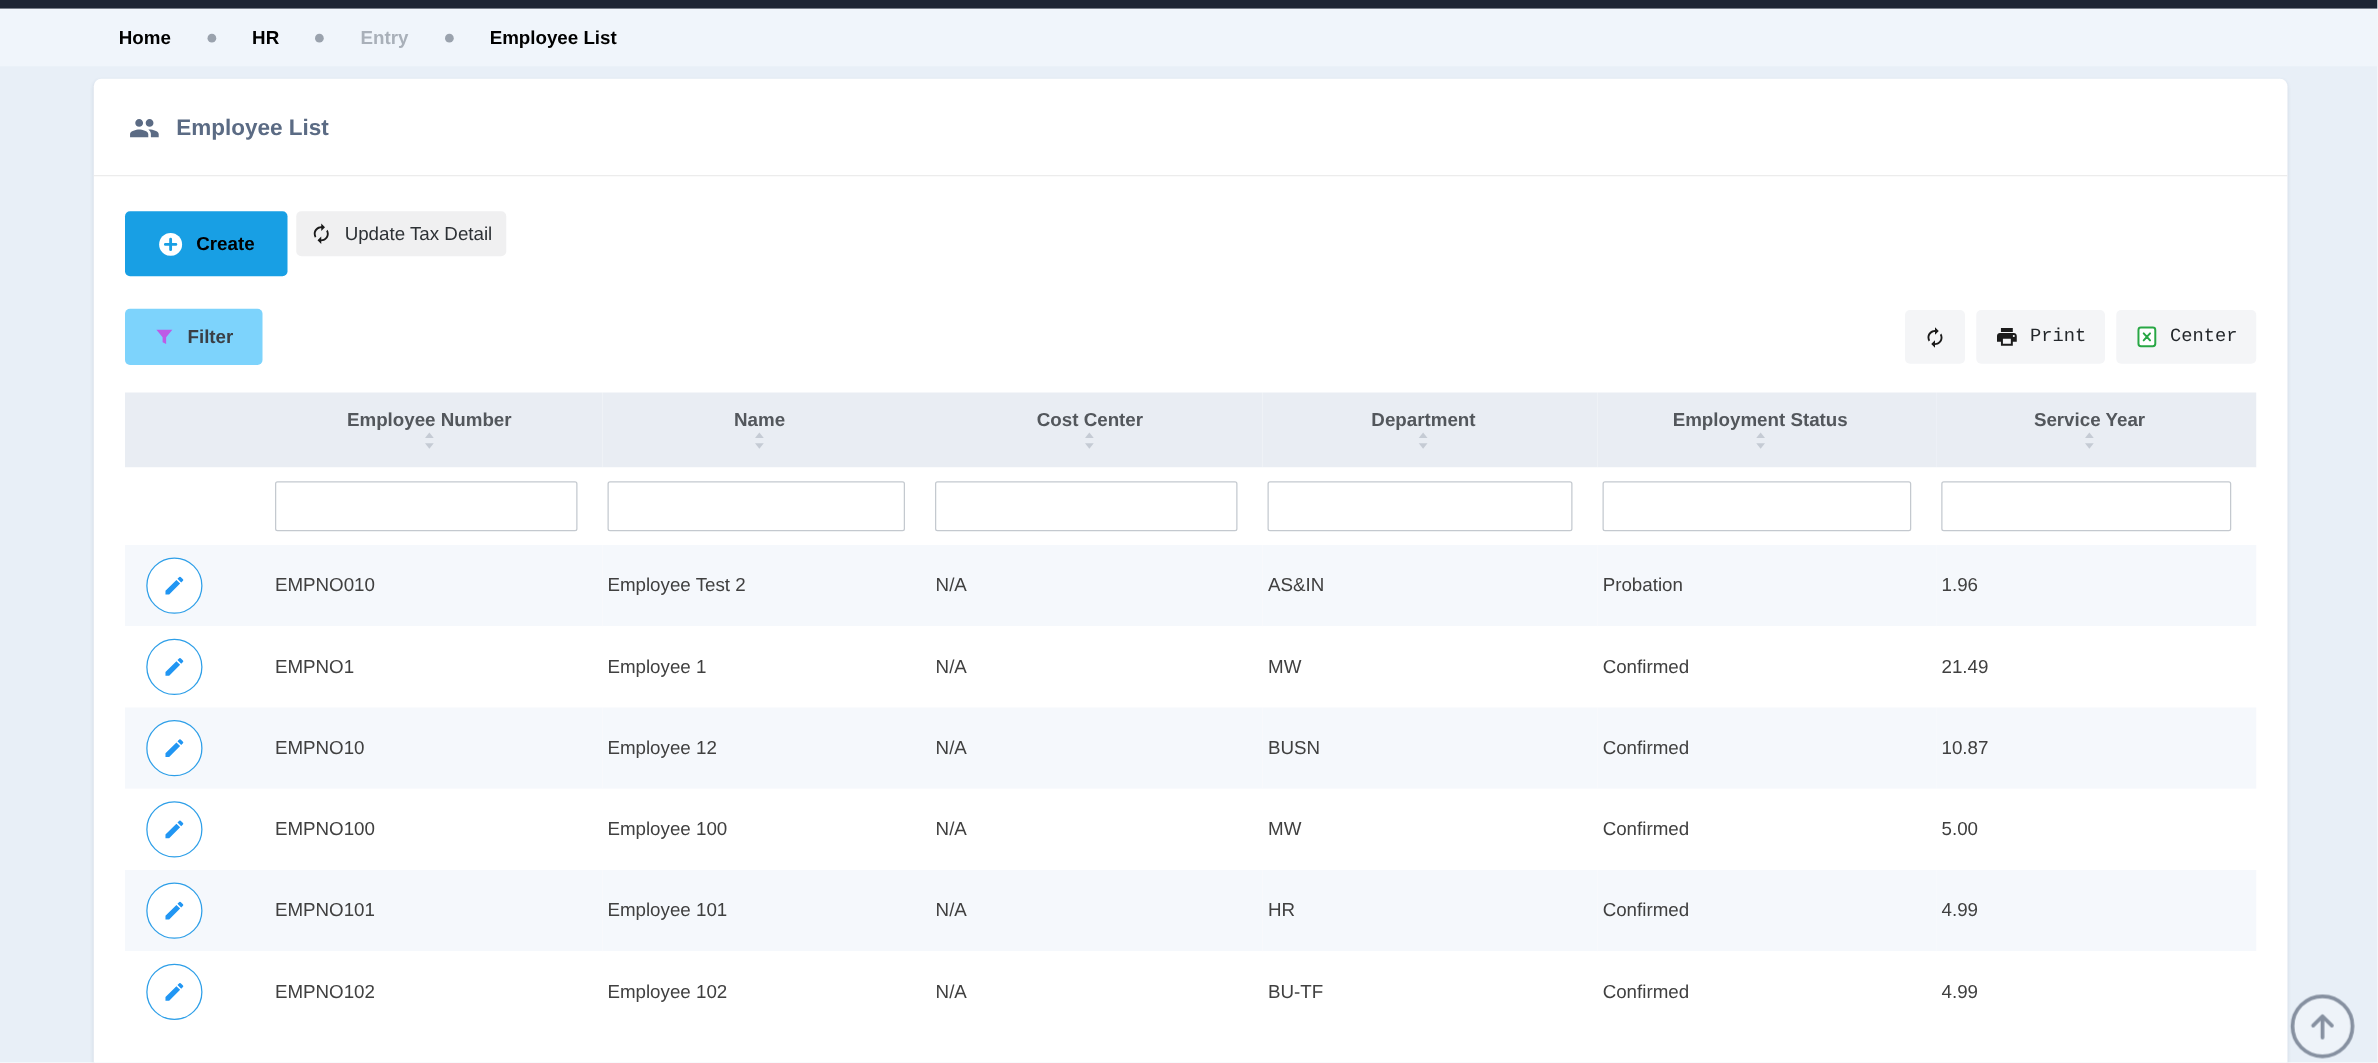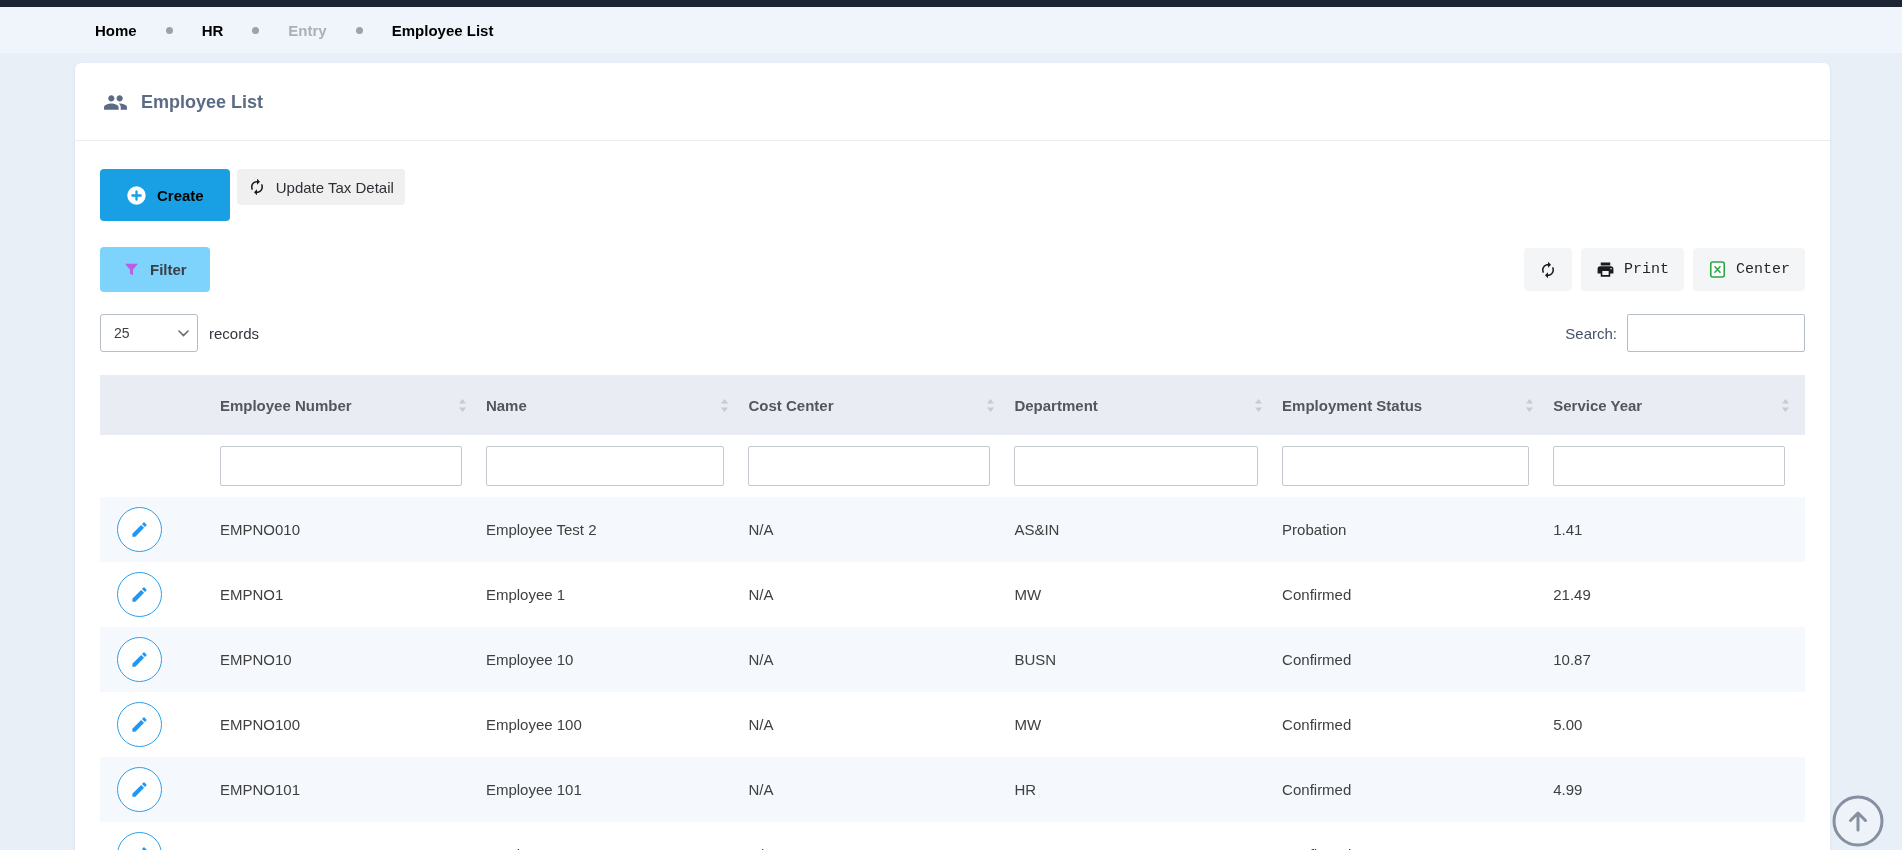--- a/index.html
+++ b/index.html
@@ -54,21 +54,21 @@
     -webkit-appearance: none; appearance: none;
     width: 98px; height: 38px; border: 1px solid #b7bdc5; border-radius: 3px;
     background: #fff; font-size: 14px; color: #3a3f45; padding: 0 0 0 13px;
   }
   .select-chevron { position: absolute; right: 9px; top: 16px; pointer-events: none; line-height: 0; }
   .search-group { display: flex; align-items: center; gap: 10px; font-size: 15px; color: #47516a; }
   input.search { width: 178px; height: 38px; border: 1px solid #b7bdc5; border-radius: 2px; background: #fff; padding: 0 8px; font-size: 14px; }
 
   table.emp { width: 100%; border-collapse: collapse; table-layout: fixed; }
   thead th.col-h { background: #e9edf3; height: 60px; font-size: 15px; color: #53575c; text-align: left; padding: 0; font-weight: bold; }
-  .th-inner { display: flex; align-items: center; justify-content: space-between; padding: 0 15px 0 4px; }
+  .th-inner { display: flex; align-items: center; justify-content: space-between; padding: 0 15px 0 4px; flex-direction: column; }
   thead tr.filters th { background: #fff; height: 62px; padding: 0 20px 0 4px; }
   thead tr.filters input {
     width: 100%; height: 40px; border: 1px solid #c4c9cf; border-radius: 2px;
     font-size: 14px; padding: 0 8px;
   }
   tbody td { height: 65px; font-size: 15px; color: #404040; padding: 0 0 0 4px; }
   tbody tr:nth-child(odd) { background: #f5f8fc; }
   tbody tr:nth-child(even) { background: #fff; }
   td.action { padding-left: 17px; }
   .edit-btn {
@@ -159,39 +159,20 @@
             <svg width="19" height="19" viewBox="0 0 24 24">
                 <rect x="3.5" y="2.5" width="17" height="19" rx="2.5" fill="#ffffff" stroke="#28a745" stroke-width="2"></rect>
                 <path d="M8.8 8.5l6.4 7M15.2 8.5l-6.4 7" stroke="#28a745" stroke-width="2" stroke-linecap="round"></path>
               </svg>
           </span>
           <span>Center</span>
         </button>
       </div>
     </div>
 
-    <div class="list-controls">
-      <div class="records-group">
-        <span class="select-wrap">
-          <select class="records">
-            <option>25</option>
-          </select>
-          <span class="select-chevron">
-            <svg width="11" height="7" viewBox="0 0 11 7">
-                <path d="M1 1l4.5 4.5L10 1" stroke="#666d76" stroke-width="1.6" fill="none" stroke-linecap="round"></path>
-              </svg>
-          </span>
-        </span>
-        <span>records</span>
-      </div>
-      <div class="search-group">
-        <span>Search:</span>
-        <input class="search" type="text" value="" style="">
-      </div>
-    </div>
 
     <table class="emp">
       <colgroup>
         <col style="width:6.8%">
           <col style="width:15.6%">
           <col style="width:15.4%">
           <col style="width:15.6%">
           <col style="width:15.7%">
           <col style="width:15.9%">
           <col style="width:15.0%">
@@ -271,21 +252,21 @@
                 <svg width="19" height="19" viewBox="0 0 24 24" fill="#2196f3">
                   <path d="M3 17.25V21h3.75L17.81 9.94l-3.75-3.75L3 17.25zm17.71-10.21a1 1 0 0 0 0-1.41l-2.34-2.34a1 1 0 0 0-1.41 0l-1.83 1.83 3.75 3.75 1.83-1.83z"></path>
                 </svg>
               </button>
             </td>
             <td>EMPNO010</td>
             <td>Employee Test 2</td>
             <td>N/A</td>
             <td>AS&amp;IN</td>
             <td>Probation</td>
-            <td>1.41</td>
+            <td>1.96</td>
           </tr>
           <tr>
             <td class="action">
               <button class="edit-btn">
                 <svg width="19" height="19" viewBox="0 0 24 24" fill="#2196f3">
                   <path d="M3 17.25V21h3.75L17.81 9.94l-3.75-3.75L3 17.25zm17.71-10.21a1 1 0 0 0 0-1.41l-2.34-2.34a1 1 0 0 0-1.41 0l-1.83 1.83 3.75 3.75 1.83-1.83z"></path>
                 </svg>
               </button>
             </td>
             <td>EMPNO1</td>
@@ -297,21 +278,21 @@
           </tr>
           <tr>
             <td class="action">
               <button class="edit-btn">
                 <svg width="19" height="19" viewBox="0 0 24 24" fill="#2196f3">
                   <path d="M3 17.25V21h3.75L17.81 9.94l-3.75-3.75L3 17.25zm17.71-10.21a1 1 0 0 0 0-1.41l-2.34-2.34a1 1 0 0 0-1.41 0l-1.83 1.83 3.75 3.75 1.83-1.83z"></path>
                 </svg>
               </button>
             </td>
             <td>EMPNO10</td>
-            <td>Employee 10</td>
+            <td>Employee 12</td>
             <td>N/A</td>
             <td>BUSN</td>
             <td>Confirmed</td>
             <td>10.87</td>
           </tr>
           <tr>
             <td class="action">
               <button class="edit-btn">
                 <svg width="19" height="19" viewBox="0 0 24 24" fill="#2196f3">
                   <path d="M3 17.25V21h3.75L17.81 9.94l-3.75-3.75L3 17.25zm17.71-10.21a1 1 0 0 0 0-1.41l-2.34-2.34a1 1 0 0 0-1.41 0l-1.83 1.83 3.75 3.75 1.83-1.83z"></path>

